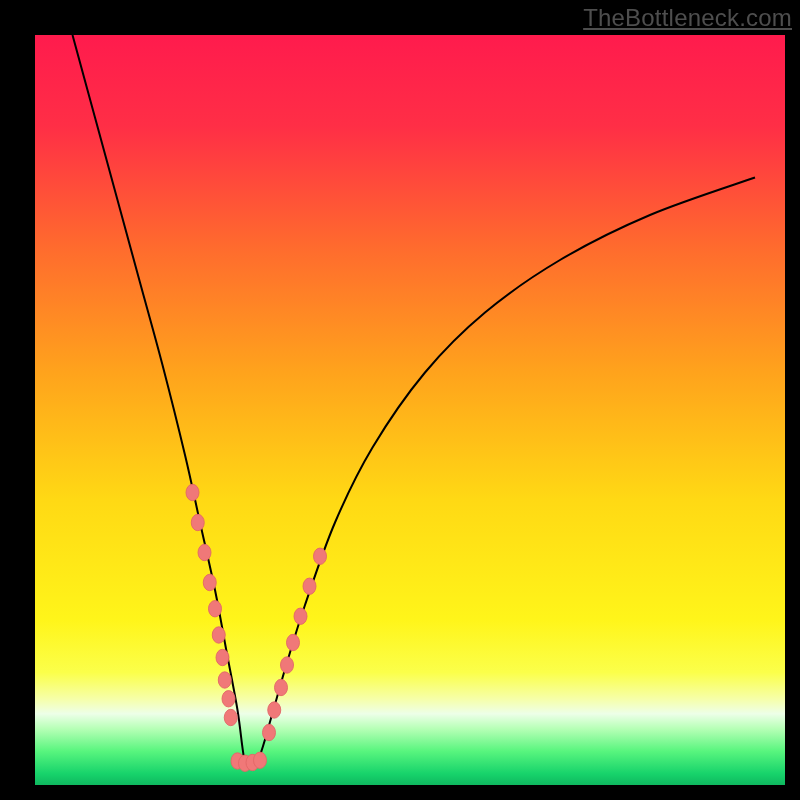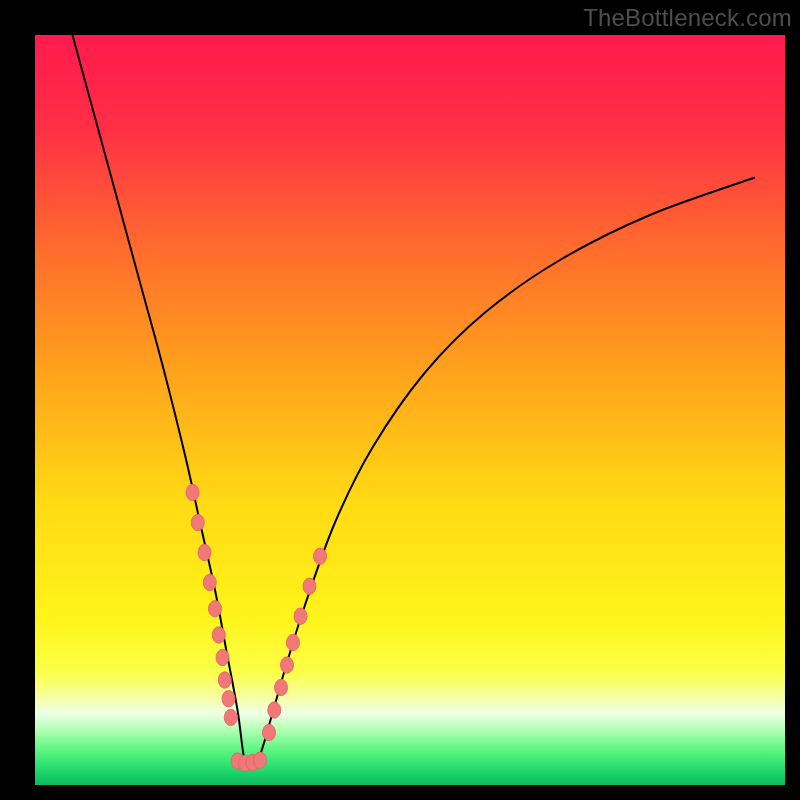--- a/index.html
+++ b/index.html
@@ -20,20 +20,21 @@
   .watermark {
     position: absolute;
     top: 4px;
     right: 8px;
     color: #4e4e4e;
     font-size: 24px;
     font-weight: 500;
     letter-spacing: 0.2px;
     z-index: 10;
     user-select: none;
+    text-decoration: underline;
   }
   .plot-area {
     position: absolute;
     left: 35px;
     top: 35px;
     width: 750px;
     height: 750px;
     overflow: hidden;
   }
   .gradient {

